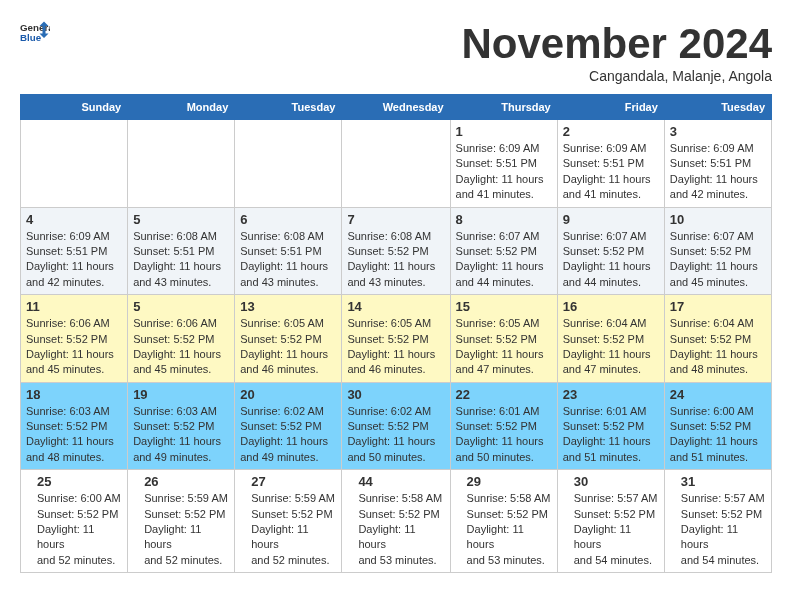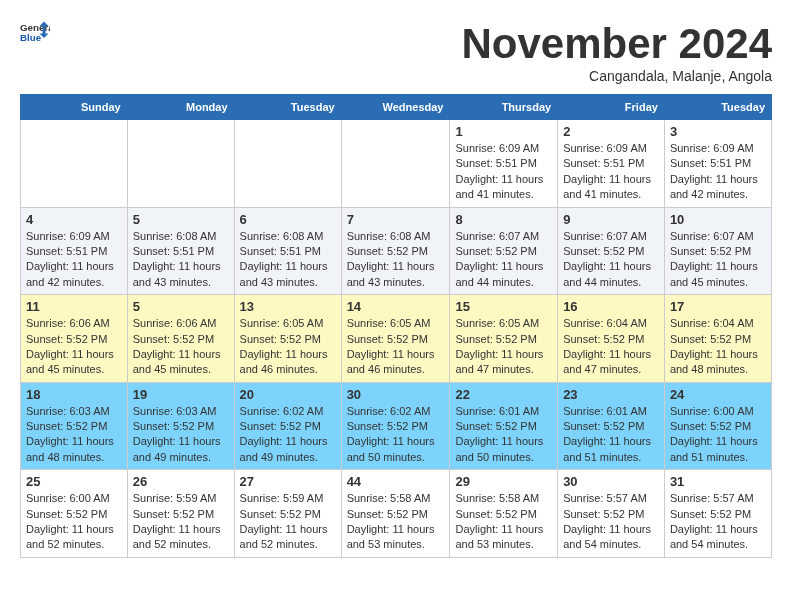--- a/index.html
+++ b/index.html
@@ -77,21 +77,21 @@
     .cell-info {
       font-size: 11px;
       line-height: 1.4;
       color: #333;
     }
     
     .week-row-1 td { background-color: #ffffff; }
     .week-row-2 td { background-color: #f0f4f8; }
     .week-row-3 td { background-color: #fef9c3; }
     .week-row-4 td { background-color: #7dd3fc; }
-    .week-row-5 td { background-color: #ffffff; }
+    .week-row-5 td { background-color: #ffffff; padding-left: 16px; }
   </style>
 </head>
 <body>
 
 <div class="header-area">
   <div class="logo">
     <svg class="logo-icon" viewBox="0 0 40 32" xmlns="http://www.w3.org/2000/svg">
       <text x="0" y="14" font-size="13" font-weight="bold" fill="#333" font-family="Arial">General</text>
       <text x="0" y="28" font-size="13" font-weight="bold" fill="#1a5aab" font-family="Arial">Blue</text>
       <polygon points="32,2 38,8 34,8 34,18 38,18 32,24 26,18 30,18 30,8 26,8" fill="#2a6db5"></polygon>

